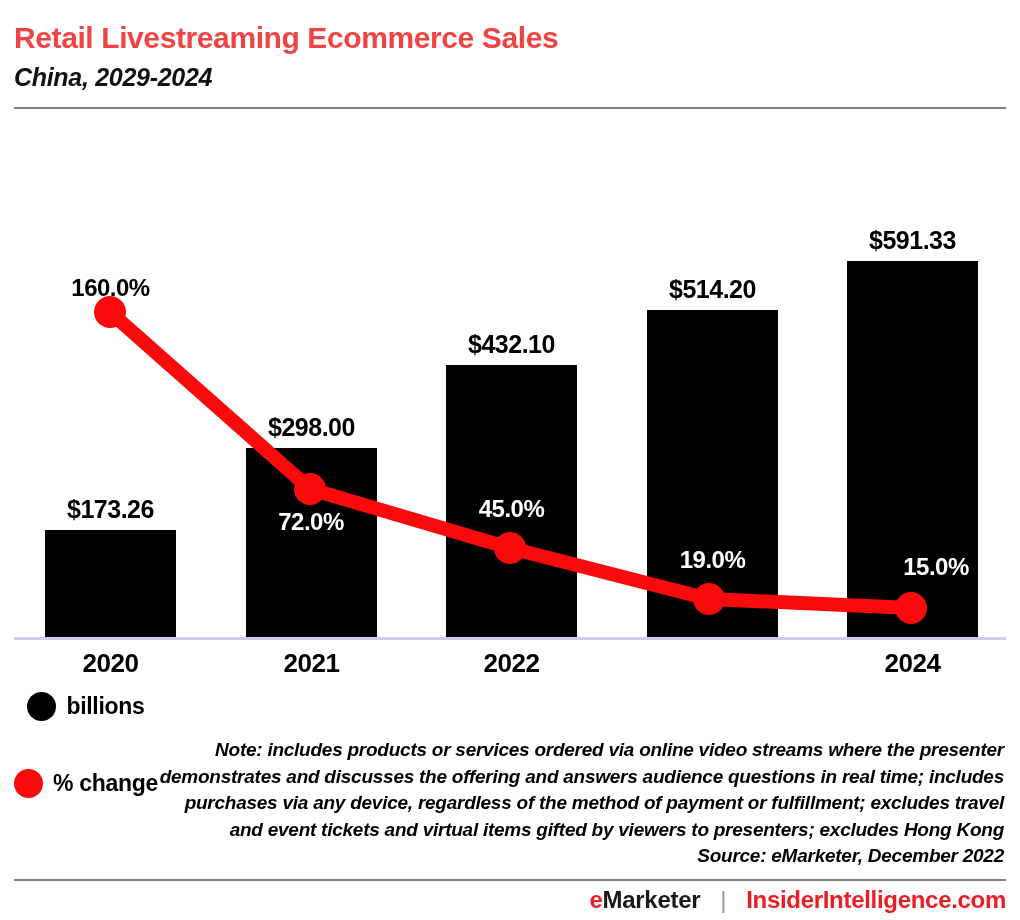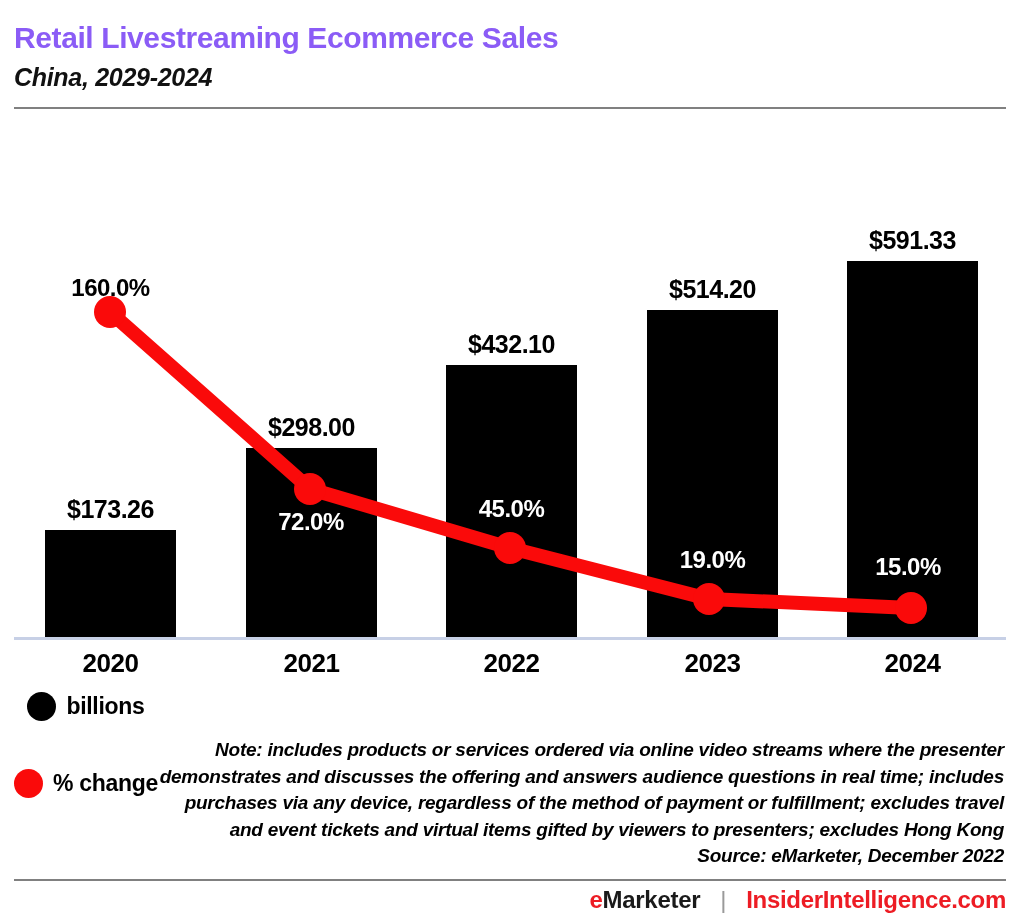--- a/index.html
+++ b/index.html
@@ -26,21 +26,21 @@
   
   .header {
     position: absolute;
     left: 14px;
     top: 20px;
     width: 992px;
   }
   .chart-title {
     font-size: 30px;
     font-weight: bold;
-    color: #8b5cf6;
+    color: #ef4444;
     letter-spacing: -0.4px;
     line-height: 36px;
     margin: 0;
     white-space: nowrap;
   }
   .chart-subtitle {
     font-size: 25px;
     font-style: italic;
     font-weight: bold;
     color: #111111;
@@ -231,30 +231,29 @@
       <circle cx="310" cy="489" r="16" fill="#FA0A0A"></circle>
       <circle cx="510" cy="548" r="16" fill="#FA0A0A"></circle>
       <circle cx="709" cy="599" r="16" fill="#FA0A0A"></circle>
       <circle cx="911" cy="608" r="16" fill="#FA0A0A"></circle>
     </svg>
 
     <div class="pct-label on-light" style="left:45px; top:258px; width:131px;margin-top:16px;">160.0%</div>
     <div class="pct-label on-dark" style="left:246px; top:508px; width:130px;">72.0%</div>
     <div class="pct-label on-dark" style="left:446px; top:495px; width:131px;">45.0%</div>
     <div class="pct-label on-dark" style="left:647px; top:546px; width:131px;">19.0%</div>
-    <div class="pct-label on-dark" style="left:830px; top:553px; width:156px;text-align:center;">15.0%</div>
+    <div class="pct-label on-dark" style="left:858px; top:553px; width:156px;text-align:center;">15.0%</div>
 
     <div class="baseline"></div>
   </div>
 
   <div class="xlabels">
     <div class="xlabel" style="left:45px; width:131px;">2020</div>
     <div class="xlabel" style="left:246px; width:131px;">2021</div>
     <div class="xlabel" style="left:446px; width:131px;">2022</div>
-    <div class="xlabel" style="left:647px; width:131px;">2023</div>
     <div class="xlabel" style="left:847px; width:131px;">2024</div>
   </div>
 
   <div class="legend">
     <div class="legend-item">
       <span class="legend-dot" style="background:#000000;"></span>
       <span class="legend-label">billions</span>
     </div>
     <div class="legend-item">
       <span class="legend-dot" style="background:#FA0A0A;"></span>

